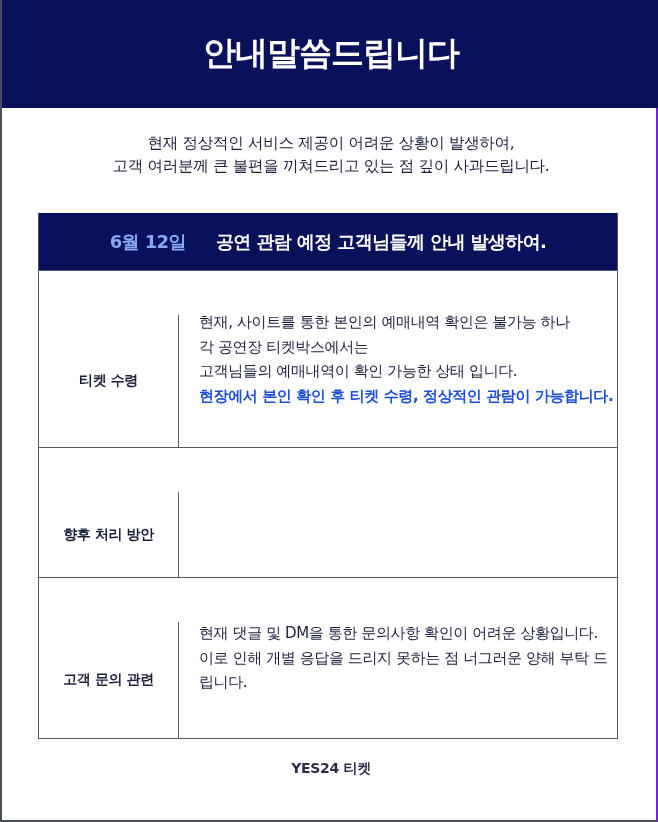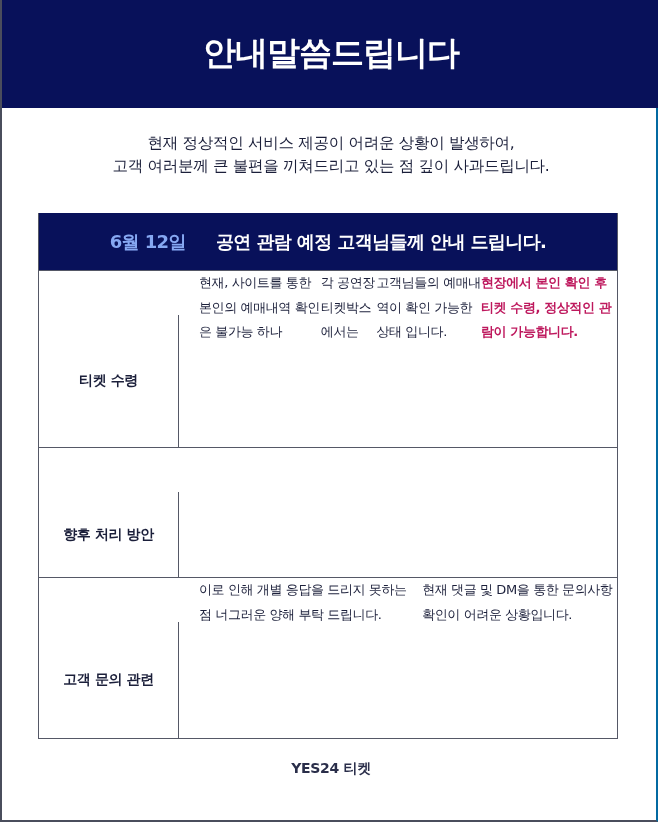--- a/index.html
+++ b/index.html
@@ -4,21 +4,21 @@
   <style>
     * { box-sizing: border-box; margin: 0; padding: 0; }
     html, body {
       width: 658px; height: 822px; background: #ffffff; overflow: hidden;
       font-family: "DejaVu Sans", "Liberation Sans", sans-serif;
       color: #1b1f3a;
     }
     .frame {
       position: absolute; left: 0; top: 0; width: 658px; height: 822px;
       border-left: 2px solid #4a4d5c;
-      border-right: 2px solid #0369a1;
+      border-right: 2px solid #6d28d9;
       border-bottom: 2px solid #4a4d5c;
       background: #ffffff;
     }
     .top-banner {
       position: absolute; left: 0; top: 0; width: 658px; height: 108px;
       background: #08115a;
       display: flex; align-items: center; justify-content: center;
     }
     .top-banner h1 {
       color: #ffffff; font-size: 33px; font-weight: bold; letter-spacing: -1px;
@@ -40,25 +40,25 @@
     }
     .table-header .date { color: #86a8f2; margin-right: 6px; }
     .row { display: flex; border-top: 1px solid #555866; }
     .row:first-of-type { border-top: none; }
     .row-label {
       width: 140px; flex: none; border-right: 1px solid #555866;
       display: flex; align-items: center; justify-content: center;
       font-size: 14px; font-weight: bold; color: #1b1f3a; letter-spacing: -0.4px; margin-top: 44px;
     }
     .row-body {
-      flex: 1; display: flex; justify-content: center;
-      padding-left: 20px; font-size: 13px; line-height: 24.5px; color: #1b1f3a;
+      flex: 1; display: flex; flex-direction: column; justify-content: center;
+      padding-left: 20px; font-size: 15px; line-height: 24.5px; color: #1b1f3a;
       letter-spacing: -0.4px;
     }
-    .row-body .highlight { color: #be185d; font-weight: bold; }
+    .row-body .highlight { color: #1d4ed8; font-weight: bold; }
     .r1 { height: 177px; }
     .r2 { height: 130px; }
     .r3 { height: 161px; }
     .footer-brand {
       position: absolute; left: 0; top: 760px; width: 658px;
       text-align: center; font-size: 14px; font-weight: bold; color: #2a2e4a;
       letter-spacing: -0.3px;
     }
   </style>
 </head>
@@ -71,41 +71,41 @@
   </div>
 
   <div class="intro">
     <div>현재 정상적인 서비스 제공이 어려운 상황이 발생하여,</div>
     <div>고객 여러분께 큰 불편을 끼쳐드리고 있는 점 깊이 사과드립니다.</div>
   </div>
 
   <div class="notice-table">
     <div class="table-header">
       <span class="date">6월 12일</span>
-      <span>공연 관람 예정 고객님들께 안내 드립니다.</span>
+      <span>공연 관람 예정 고객님들께 안내 발생하여.</span>
     </div>
 
     <div class="row r1">
       <div class="row-label">티켓 수령</div>
       <div class="row-body">
         <div>현재, 사이트를 통한 본인의 예매내역 확인은 불가능 하나</div>
         <div>각 공연장 티켓박스에서는</div>
         <div>고객님들의 예매내역이 확인 가능한 상태 입니다.</div>
         <div class="highlight">현장에서 본인 확인 후 티켓 수령, 정상적인 관람이 가능합니다.</div>
       </div>
     </div>
 
     <div class="row r2">
       <div class="row-label">향후 처리 방안</div>
     </div>
 
     <div class="row r3">
       <div class="row-label">고객 문의 관련</div>
       <div class="row-body">
+        <div>현재 댓글 및 DM을 통한 문의사항 확인이 어려운 상황입니다.</div>
         <div>이로 인해 개별 응답을 드리지 못하는 점 너그러운 양해 부탁 드립니다.</div>
-        <div>현재 댓글 및 DM을 통한 문의사항 확인이 어려운 상황입니다.</div>
       </div>
     </div>
   </div>
 
   <div class="footer-brand">YES24 티켓</div>
 
 </div>
 
 </body></html>

